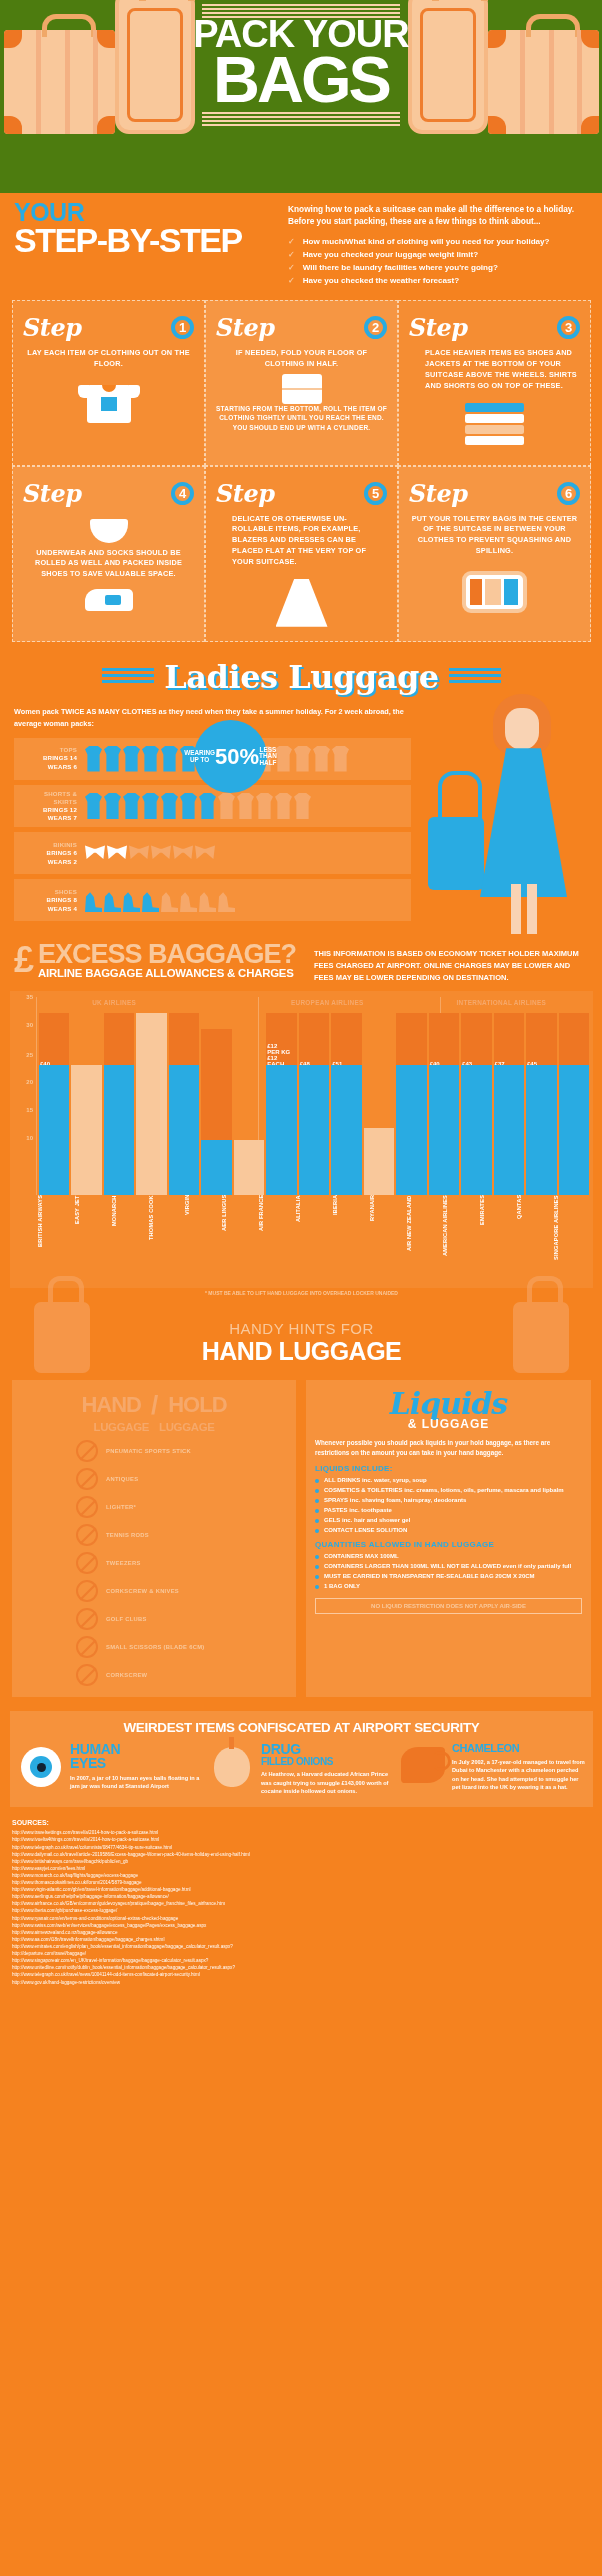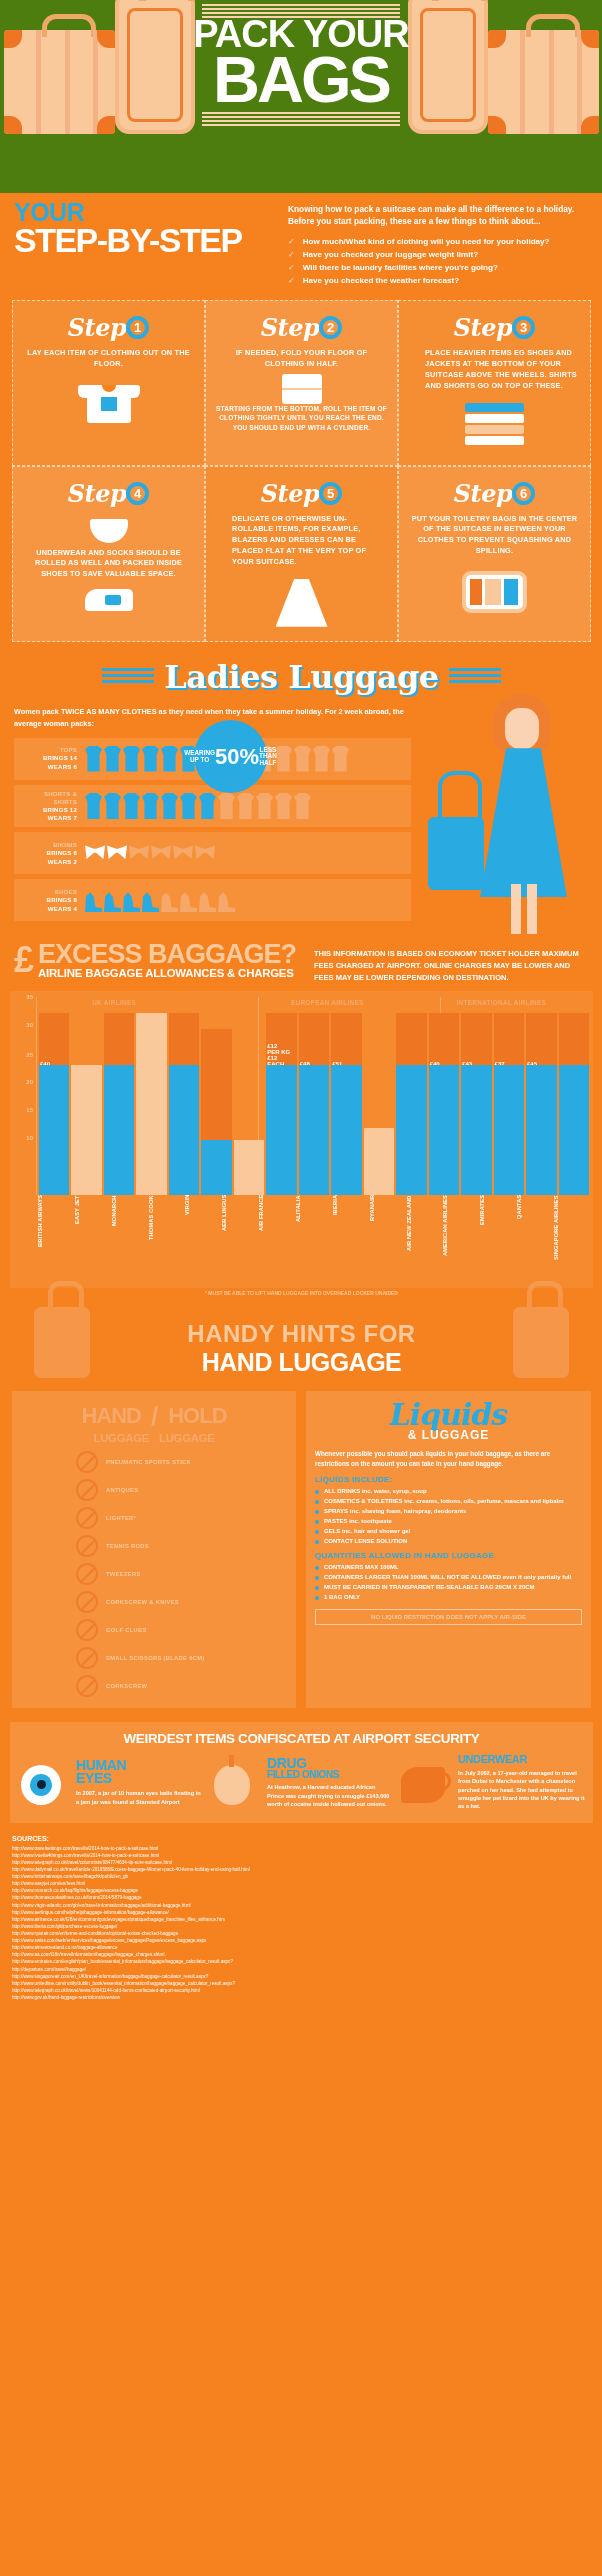--- a/index.html
+++ b/index.html
@@ -43,21 +43,21 @@
   .intro-right { flex:1; padding-top:6px; }
   .intro-p { font-size:8.3px; font-weight:bold; line-height:1.45; }
   .intro-list { margin-top:9px; }
   .intro-li { display:flex; gap:8px; font-size:8.1px; font-weight:bold; line-height:1.6; }
   .tick { color:#f9c89b; font-size:8px; }
 
   
   .steps { margin:2px 12px 0; display:grid; grid-template-columns:1fr 1fr 1fr; }
   .step { border:1px dashed #fbd3ad; background:rgba(255,255,255,0.09); padding:12px 10px 8px; min-height:139px; position:relative; }
   .step.lighter { background:rgba(255,255,255,0.16); }
-  .step-head { display:flex; align-items:center; justify-content:center; gap:2px; margin-bottom:6px; }
+  .step-head { display:flex; align-items:center; justify-content:space-between; gap:2px; margin-bottom:6px; }
   .step-word { font-family:"DejaVu Serif",serif; font-style:italic; font-weight:bold; font-size:24px; color:#fff; letter-spacing:-0.5px; }
   .step-num { width:23px; height:23px; border:4px solid #29abe2; border-radius:50%; display:flex; align-items:center; justify-content:center; font-size:13px; font-weight:bold; color:#fff; margin-left:-2px; }
   .step-txt { font-size:7.3px; font-weight:bold; line-height:1.5; text-align:center; letter-spacing:0.2px; }
   .step-txt.left { text-align:left; padding-left:16px; }
   .step-art { height:61px; display:flex; align-items:center; justify-content:center; margin-top:4px; }
 
   
   .shirt { width:44px; height:38px; background:#fff; position:relative; border-radius:3px; }
   .shirt:before,.shirt:after { content:""; position:absolute; top:0; width:11px; height:13px; background:#fff; }
   .shirt:before{left:-9px; border-radius:3px 0 0 6px}
@@ -142,21 +142,21 @@
   .bar.pale .top { background:#f9c89b; }
   .bar.pale .bot { background:#f9c89b; }
   .bar .lbl { position:absolute; left:1px; right:1px; font-size:6px; font-weight:bold; line-height:1.0; text-align:left; color:#fff; }
   .bar .star { position:absolute; left:50%; transform:translateX(-50%); font-size:11px; color:#fff; }
   .x-labels { display:flex; gap:2px; padding-left:24px; height:91px; }
   .x-labels div { flex:1; font-size:5.6px; font-weight:bold; writing-mode:vertical-rl; transform:rotate(180deg); text-align:right; letter-spacing:0.2px; line-height:1.05; }
   .foot-note { font-size:5px; color:#f9c89b; text-align:center; padding:2px 0 6px; font-weight:bold; }
 
   
   .hints { padding:18px 0 6px; text-align:center; position:relative; }
-  .hh1 { font-size:24px; font-weight:bold; color:#f9c89b; letter-spacing:0.5px; }
+  .hh1 { font-size:15px; font-weight:normal; color:#f9c89b; letter-spacing:0.5px; }
   .hh2 { font-size:25px; font-weight:bold; color:#fff; letter-spacing:-0.5px; }
   .hh-bags { position:absolute; inset:0; display:flex; justify-content:space-between; padding:0 34px; opacity:0.55; }
   .hh-bag { width:56px; height:71px; background:#f6a86a; border-radius:7px; align-self:center; position:relative; }
   .hh-bag:before { content:""; position:absolute; left:14px; top:-26px; width:26px; height:28px; border:5px solid #f6a86a; border-bottom:none; border-radius:12px 12px 0 0; }
 
   .hh-cols { display:flex; gap:10px; padding:8px 12px 0; }
   .hh-left { width:284px; background:rgba(255,255,255,0.13); padding:10px 8px 8px; }
   .hh-right { flex:1; background:rgba(255,255,255,0.13); padding:10px 9px 0; }
   .hl-title { text-align:center; margin-bottom:4px; }
   .hl-t1 { font-size:22px; font-weight:bold; color:#f6a86a; letter-spacing:-1px; line-height:0.95; }
@@ -175,21 +175,21 @@
   .lq-h { font-size:8px; font-weight:bold; color:#29abe2; margin:5px 0 3px; letter-spacing:0.3px;}
   .lq-li { display:flex; gap:5px; font-size:6px; font-weight:bold; line-height:1.5; margin-bottom:1px; }
   .lq-dot { width:4px; height:4px; border-radius:50%; background:#29abe2; margin-top:3px; flex:none; }
   .lq-li b { color:#fff; }
   .lq-note { border:1px solid rgba(255,255,255,0.5); text-align:center; font-size:6px; font-weight:bold; padding:4px; margin-top:7px; color:#f9c89b;}
 
   
   .weird { margin:14px 10px 0; background:rgba(255,255,255,0.13); padding:9px 8px 12px; }
   .w-title { text-align:center; font-size:13.4px; font-weight:bold; letter-spacing:-0.3px; margin-bottom:8px; }
   .w-cols { display:flex; gap:6px; }
-  .w-col { flex:1; display:flex; gap:12px;align-items:center; }
+  .w-col { flex:1; display:flex; gap:6px; }
   .w-art { width:46px; flex:none; display:flex; align-items:flex-start; justify-content:center; padding-top:4px; }
   .eye { width:40px; height:40px; border-radius:50%; background:#fff; display:flex; align-items:center; justify-content:center; }
   .eye i { width:22px; height:22px; border-radius:50%; background:#29abe2; display:flex; align-items:center; justify-content:center;}
   .eye i b { width:9px; height:9px; border-radius:50%; background:#123; display:block;}
   .onion { width:36px; height:40px; background:#f9c89b; border-radius:50% 50% 46% 46%; position:relative; }
   .onion:before { content:""; position:absolute; left:15px; top:-10px; width:5px; height:12px; background:#ef7e2e; }
   .chame { width:44px; height:36px; background:#ee7623; border-radius:40% 10% 40% 10%; position:relative; }
   .chame:after { content:""; position:absolute; right:-6px; top:4px; width:14px; height:14px; border:3px solid #ee7623; border-radius:50%; border-left-color:transparent;}
   .w-body { flex:1; }
   .w-h { font-size:14px; font-weight:bold; color:#29abe2; line-height:0.95; letter-spacing:-0.4px; }
@@ -759,21 +759,21 @@
           <div class="w-h" style="font-size:10px">FILLED ONIONS</div>
           <div class="w-p">At Heathrow, a Harvard educated African Prince was caught trying to smuggle £143,000 worth of cocaine inside hollowed out onions.</div>
         </div>
       </div>
 
       <div class="w-col">
         <div class="w-art">
           <div class="chame"></div>
         </div>
         <div class="w-body">
-          <div class="w-h" style="font-size:11px">UNDERWEAR</div>
+          <div class="w-h" style="font-size:11px">CHAMELEON</div>
           <div class="w-p">In July 2002, a 17-year-old managed to travel from Dubai to Manchester with a chameleon perched on her head. She had attempted to smuggle her pet lizard into the UK by wearing it as a hat.</div>
         </div>
       </div>
 
     </div>
   </div>
 
   <div class="sources">
     <div class="src-h">SOURCES:</div>
     <div class="src-l">http://www.travelsettings.com/travel/a/2014-how-to-pack-a-suitcase.html</div>

